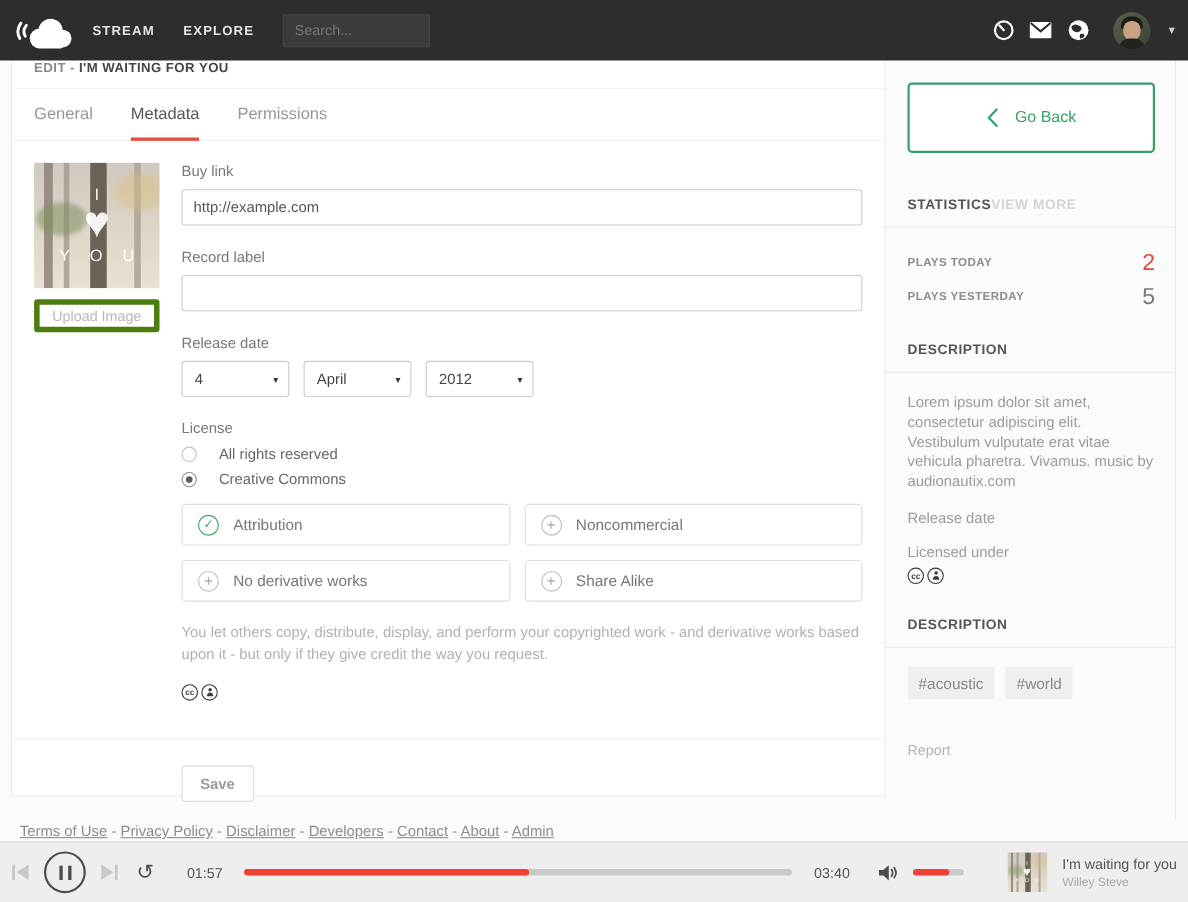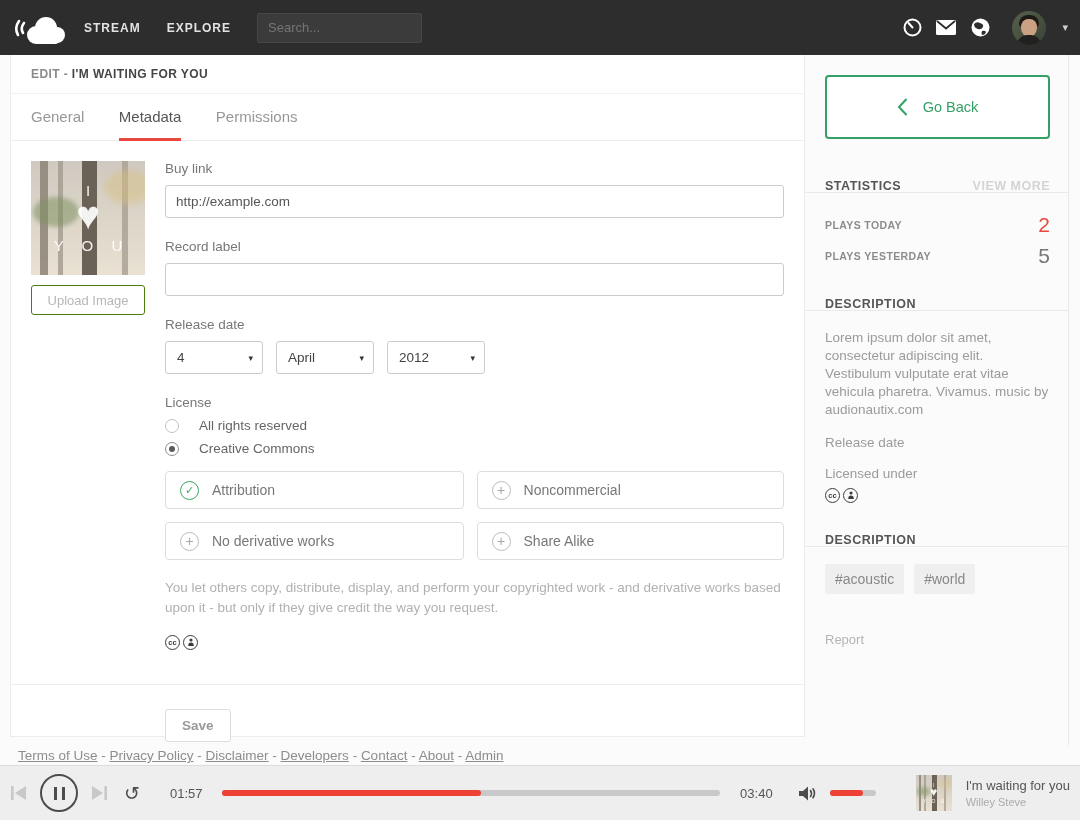--- a/index.html
+++ b/index.html
@@ -6,38 +6,38 @@
   html,body { width:1080px; height:820px; overflow:hidden; background:#fbfbfb;
     font-family:"Liberation Sans", sans-serif; }
   button { font-family:"Liberation Sans", sans-serif; cursor:pointer; }
 
   
   .navbar { position:absolute; top:0; left:0; width:1080px; height:55px; background:#2d2d2d;
     display:flex; align-items:center; padding:0 12px; z-index:10; }
   .logo { width:58px; height:40px; position:relative; margin-right:14px; }
   .nav-link { color:#e2e2e2; font-size:12px; font-weight:bold; letter-spacing:1px;
     text-decoration:none; margin-right:26px; }
-  .search-box { width:165px; height:30px; background:#3b3b3b; border:1px solid #464646;
+  .search-box { width:134px; height:30px; background:#3b3b3b; border:1px solid #464646;
     border-radius:2px; }
   .search-box input { width:100%; height:100%; background:transparent; border:none; outline:none;
     color:#a9a9a9; font-size:13px; padding:0 10px; font-family:"Liberation Sans",sans-serif; }
   .nav-right { margin-left:auto; display:flex; align-items:center; gap:14px; }
   .nav-ico { width:20px; height:20px; display:flex; align-items:center; justify-content:center; }
   .avatar { width:34px; height:34px; border-radius:50%; overflow:hidden; position:relative;
     background:linear-gradient(135deg,#55604e 0%,#47523f 50%,#39443a 100%); margin-left:8px; }
   .avatar .hair { position:absolute; left:7px; top:4px; width:20px; height:12px; background:#1d1a17;
     border-radius:10px 10px 4px 4px; }
   .avatar .face { position:absolute; left:9px; top:8px; width:16px; height:18px; background:#caa182;
     border-radius:45% 45% 50% 50%; }
   .avatar .body { position:absolute; left:5px; top:24px; width:24px; height:12px; background:#23211f;
     border-radius:10px 10px 0 0; }
   .nav-caret { color:#cfcfcf; font-size:11px; margin-left:2px; }
 
   
-  .content { position:absolute; top:55px; left:10px; width:795px; height:682px; background:#fff;
+  .content { position:absolute; top:42px; left:10px; width:795px; height:682px; background:#fff;
     border:1px solid #ececec; border-top:none; }
   .page-header { height:39px; line-height:39px; padding:0 20px; border-bottom:1px solid #f1f1f1;
     font-size:12px; font-weight:bold; letter-spacing:.4px; }
   .title-prefix { color:#8a8a8a; } .title-main { color:#454545; }
   .tabs { padding:0 20px; margin-top:14px; border-bottom:1px solid #eee; }
   .tab { display:inline-block; margin-right:30px; padding-bottom:13px; font-size:15px;
     color:#979797; cursor:pointer; }
   .tab.active { color:#555; border-bottom:3px solid #e8483f; margin-bottom:-1px; }
 
   .form-wrap { display:flex; padding:20px; }
@@ -57,21 +57,21 @@
   .art-text { position:absolute; inset:0; display:flex; flex-direction:column; align-items:center;
     justify-content:center; color:rgba(255,255,255,.92); z-index:2; }
   .art-word-top { font-size:15px; margin-bottom:-4px; }
   .art-heart { font-size:40px; line-height:1; }
   .art-word-bottom { font-size:15px; letter-spacing:7px; margin-top:2px; text-indent:7px; }
   .art--small { width:36px; height:36px; }
   .art--small .art-word-top { font-size:5px; margin-bottom:-2px; }
   .art--small .art-heart { font-size:12px; }
   .art--small .art-word-bottom { font-size:5px; letter-spacing:2px; margin-top:0; text-indent:2px; }
 
-  .upload-btn { margin-top:10px; width:114px; height:30px; border:1px solid #4d7c0f; border-radius:3px;
+  .upload-btn { margin-top:10px; width:114px; height:30px; border:5px solid #4d7c0f; border-radius:3px;
     background:#fff; color:#b7b7b7; font-size:13px; }
 
   .right-col { width:620px; }
   .field { margin-bottom:21px; }
   .field-label { font-size:13.5px; color:#777; margin-bottom:9px; }
   input.text { width:100%; height:33px; border:1px solid #ccc; border-radius:3px; padding:12px 10px;
     font-size:13.5px; color:#555; outline:none; font-family:"Liberation Sans",sans-serif; }
 
   .selects { display:flex; gap:13px; }
   .select { width:98px; height:33px; border:1px solid #ccc; border-radius:3px; background:#fff;
@@ -100,22 +100,22 @@
     align-items:center; justify-content:center; font-size:7.5px; font-weight:bold; color:#3c3c3c; }
 
   .save-row { border-top:1px solid #eee; margin-top:14px; padding:24px 20px 30px 154px; }
   .save-btn { padding:8px 16px; border:1px solid #ddd; border-radius:3px; background:#fff;
     color:#9a9a9a; font-weight:bold; font-size:13.5px; }
 
   
   .sidebar { position:absolute; top:55px; left:805px; width:263px; padding:20px 18px 0 20px; }
   .go-back { width:100%; height:64px; border:2px solid #35a065; border-radius:4px; background:#fff;
     color:#35a065; font-size:14.5px; display:flex; align-items:center; justify-content:center; gap:15px; }
-  .section-head { display:flex; justify-content:space-between; align-items:center; margin-top:40px;
-    position:relative; }
+  .section-head { display:flex; justify-content:flex-start; align-items:center; margin-top:40px;
+    padding-bottom:14px; position:relative; }
   .section-head::after { content:""; position:absolute; left:-20px; right:-18px; bottom:0; height:1px;
     background:#eaeaea; }
   .section-title { font-size:12.5px; font-weight:bold; color:#555; letter-spacing:.5px; }
   .view-more { font-size:12.5px; font-weight:bold; color:#d4d4d4; letter-spacing:.5px; cursor:pointer; }
   .stats { margin-top:16px; }
   .stat-row { display:flex; justify-content:space-between; align-items:center; height:31px; }
   .stat-label { font-size:10.5px; font-weight:bold; color:#8c8c8c; letter-spacing:.4px; }
   .stat-value { font-size:21px; color:#777; }
   .stat-value.red { color:#e8483f; }
   .desc-text { margin-top:18px; font-size:13.5px; color:#9b9b9b; line-height:1.33; }

